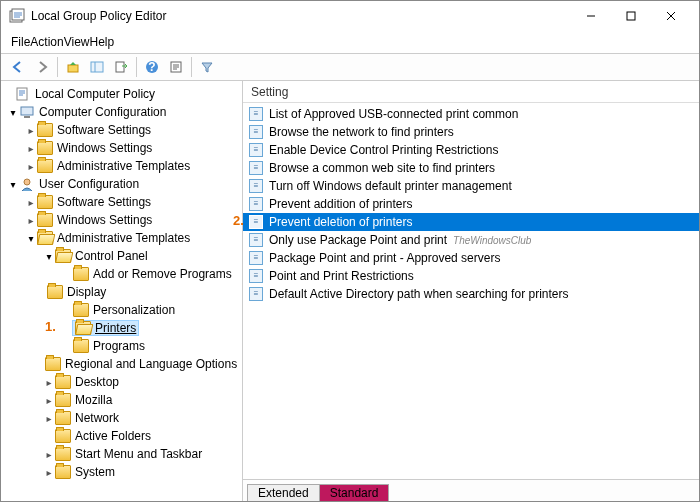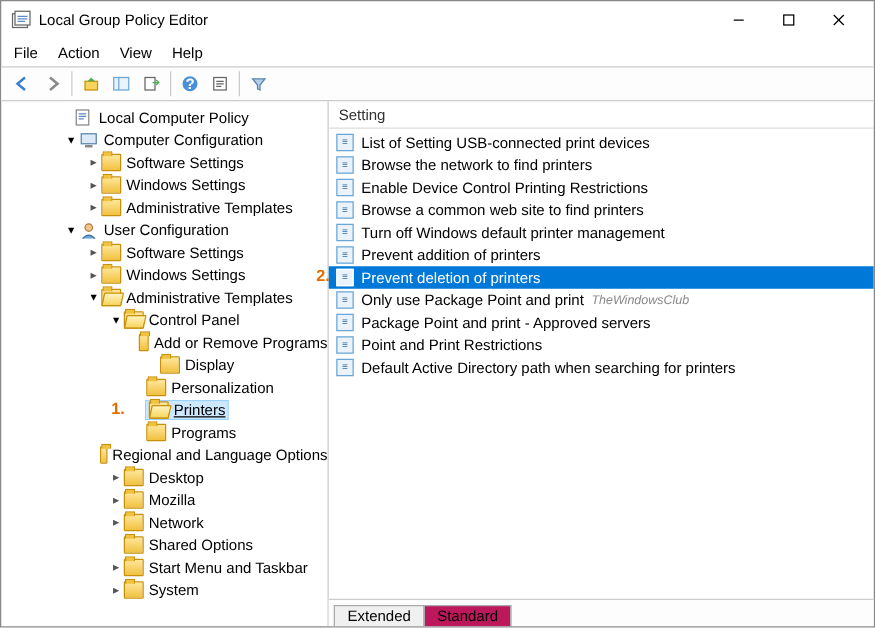--- a/index.html
+++ b/index.html
@@ -2,27 +2,27 @@
 <html><head>
 <meta charset="utf-8">
 <style>
   * { box-sizing: border-box; font-family: "Segoe UI", Tahoma, sans-serif; font-size: 12px; }
   html, body { margin: 0; padding: 0; }
   body { width: 700px; height: 502px; background: #fff; border: 1px solid #888; overflow: hidden; }
   .titlebar { height: 30px; display: flex; align-items: center; padding: 0 8px; border-bottom: 0px; }
   .titlebar .icon { width: 16px; height: 16px; margin-right: 6px; }
   .title-text { flex: 1; }
   .winbtn { width: 40px; height: 28px; display: flex; align-items: center; justify-content: center; font-family: monospace; }
-  .menubar { height: 22px; display: flex; align-items: center; gap: 16px; padding: 0 10px; }
+  .menubar { height: 22px; display: flex; align-items: center; padding: 0 10px; }
   .menubar span { cursor: default; }
   .toolbar { height: 28px; border-top: 1px solid #ccc; border-bottom: 1px solid #ccc; display: flex; align-items: center; padding: 0 6px; gap: 2px; background: #fdfdfd; }
   .tbtn { width: 22px; height: 22px; display: flex; align-items: center; justify-content: center; border: 1px solid transparent; }
   .tsep { width: 1px; height: 20px; background: #ccc; margin: 0 2px; }
   .content { display: flex; height: 420px; }
-  .navpane { width: 218px; border-right: 1px solid #ccc; overflow: hidden; padding: 4px 0; margin-left: 44px; }
+  .navpane { width: 242px; border-right: 1px solid #ccc; overflow: hidden; padding: 4px 0; }
   .navpane .row { display: flex; align-items: center; height: 18px; white-space: nowrap; }
   .chev { width: 12px; text-align: center; color: #555; font-size: 10px; cursor: default; }
   .chev.open { color: #000; }
   .ficon { width: 16px; height: 14px; display: inline-block; margin-right: 4px; }
   .folder { background: linear-gradient(#ffe79c,#f1c140); border: 1px solid #c8910b; border-radius: 1px; position: relative; }
   .folder::before { content:""; position:absolute; top:-3px; left:0; width:6px; height:3px; background:#f1c140; border:1px solid #c8910b; border-bottom:none; border-radius:1px 1px 0 0;}
   .folder.open::after { content:""; position:absolute; bottom:-1px; left:-1px; right:-1px; height:9px; background:linear-gradient(#fff3c1,#f7d55d); border:1px solid #c8910b; border-radius:1px; transform:skewX(-12deg); transform-origin:bottom left;}
   .sel { background: #cce8ff; outline: 1px solid #99d1ff; text-decoration: underline; }
   .listpane { flex: 1; display: flex; flex-direction: column; }
   .colhead { height: 22px; border-bottom: 1px solid #ddd; display: flex; align-items: center; padding: 0 8px; color: #333; }
@@ -191,21 +191,21 @@
     <div class="row" style="padding-left:42px">
         <span class="chev open">▾</span>
         <span class="ficon folder open"></span>
         <span>Control Panel</span>
       </div>
     <div class="row" style="padding-left:60px">
         <span class="chev"></span>
         <span class="ficon folder"></span>
         <span>Add or Remove Programs</span>
       </div>
-    <div class="row" style="padding-left:71px">
+    <div class="row" style="padding-left:34px">
         <span class="chev"></span>
         <span class="ficon folder"></span>
         <span>Display</span>
       </div>
     <div class="row" style="padding-left:60px">
         <span class="chev"></span>
         <span class="ficon folder"></span>
         <span>Personalization</span>
       </div>
     <div class="row" style="padding-left:60px;position:relative">
@@ -237,21 +237,21 @@
         <span>Mozilla</span>
       </div>
     <div class="row" style="padding-left:42px">
         <span class="chev">▸</span>
         <span class="ficon folder"></span>
         <span>Network</span>
       </div>
     <div class="row" style="padding-left:42px">
         <span class="chev"></span>
         <span class="ficon folder"></span>
-        <span>Shared Options</span>
+        <span>Active Folders</span>
       </div>
     <div class="row" style="padding-left:42px">
         <span class="chev">▸</span>
         <span class="ficon folder"></span>
         <span>Start Menu and Taskbar</span>
       </div>
     <div class="row" style="padding-left:42px">
         <span class="chev">▸</span>
         <span class="ficon folder"></span>
         <span>System</span>
@@ -259,21 +259,21 @@
   </div>
 
   <div class="listpane">
     <div class="colhead">
         <span>Setting</span>
       </div>
     <div class="items" style="position:relative">
       <span class="callout c2" style="left:-10px;top:110px">2.</span>
       <div class="item">
           <span class="sicon">≡</span>
-          <span>List of Setting USB-connected print devices</span>
+          <span>List of Approved USB-connected print common</span>
         </div>
       <div class="item">
           <span class="sicon">≡</span>
           <span>Browse the network to find printers</span>
         </div>
       <div class="item">
           <span class="sicon">≡</span>
           <span>Enable Device Control Printing Restrictions</span>
         </div>
       <div class="item">

